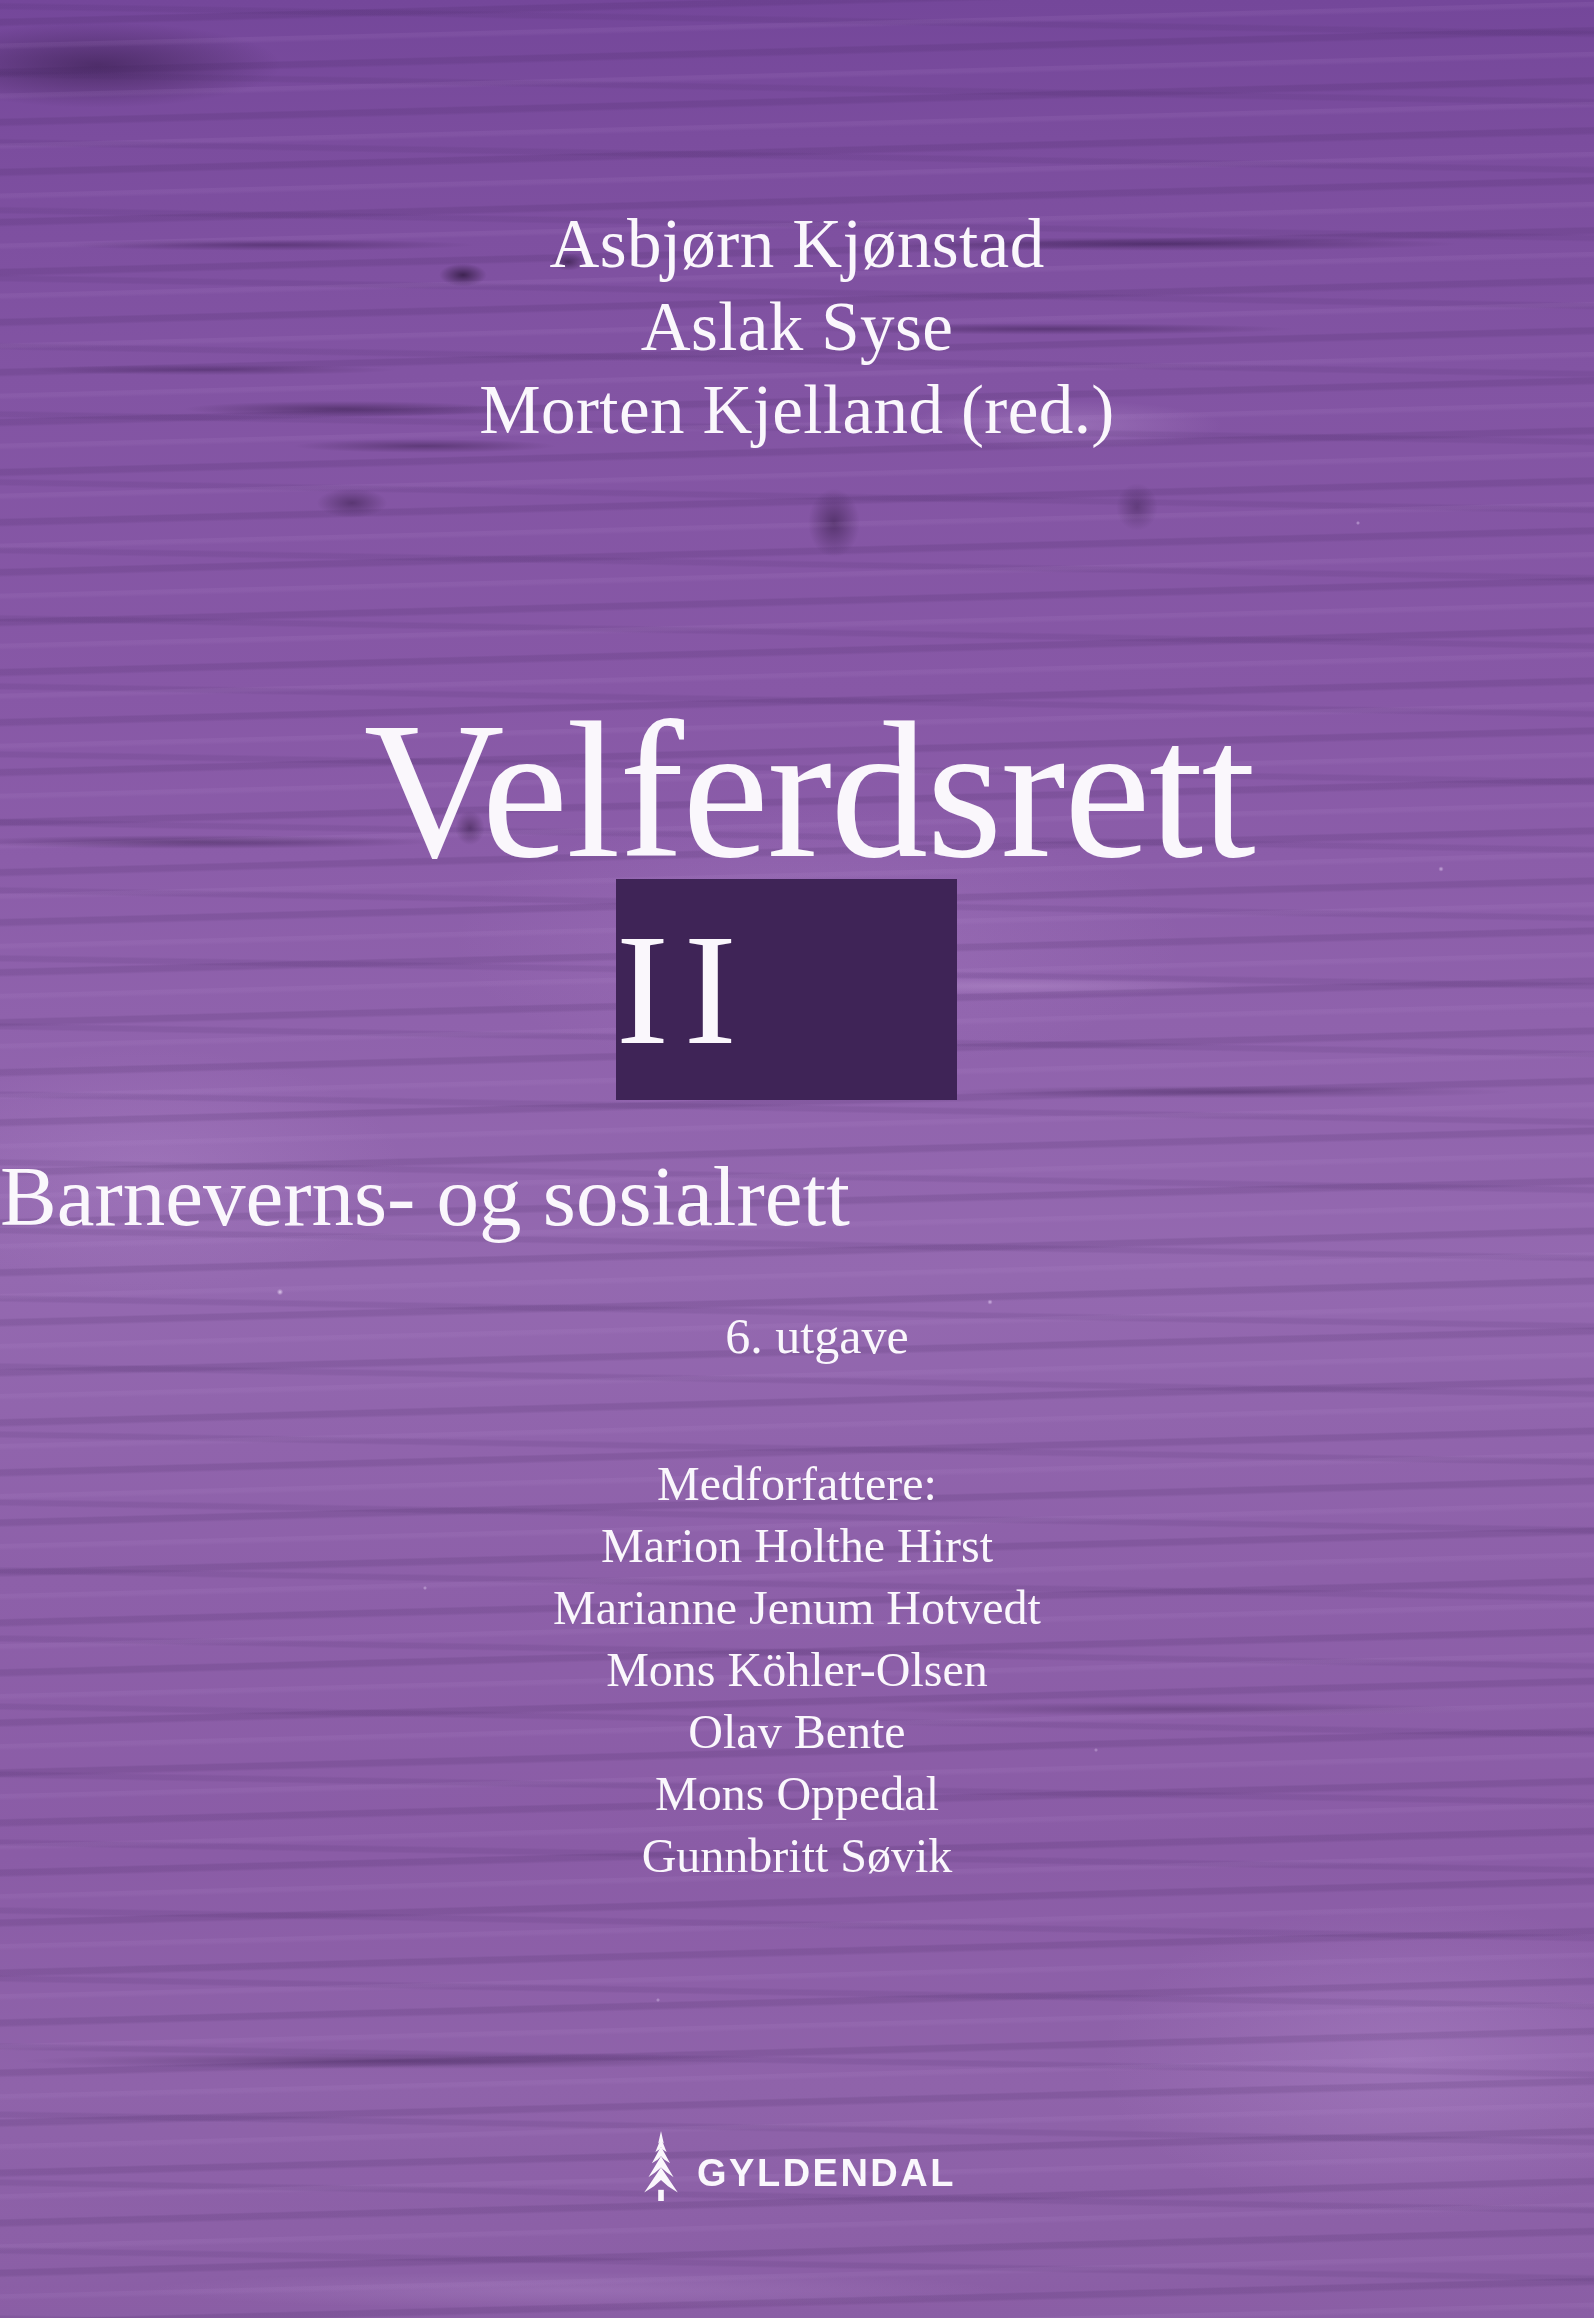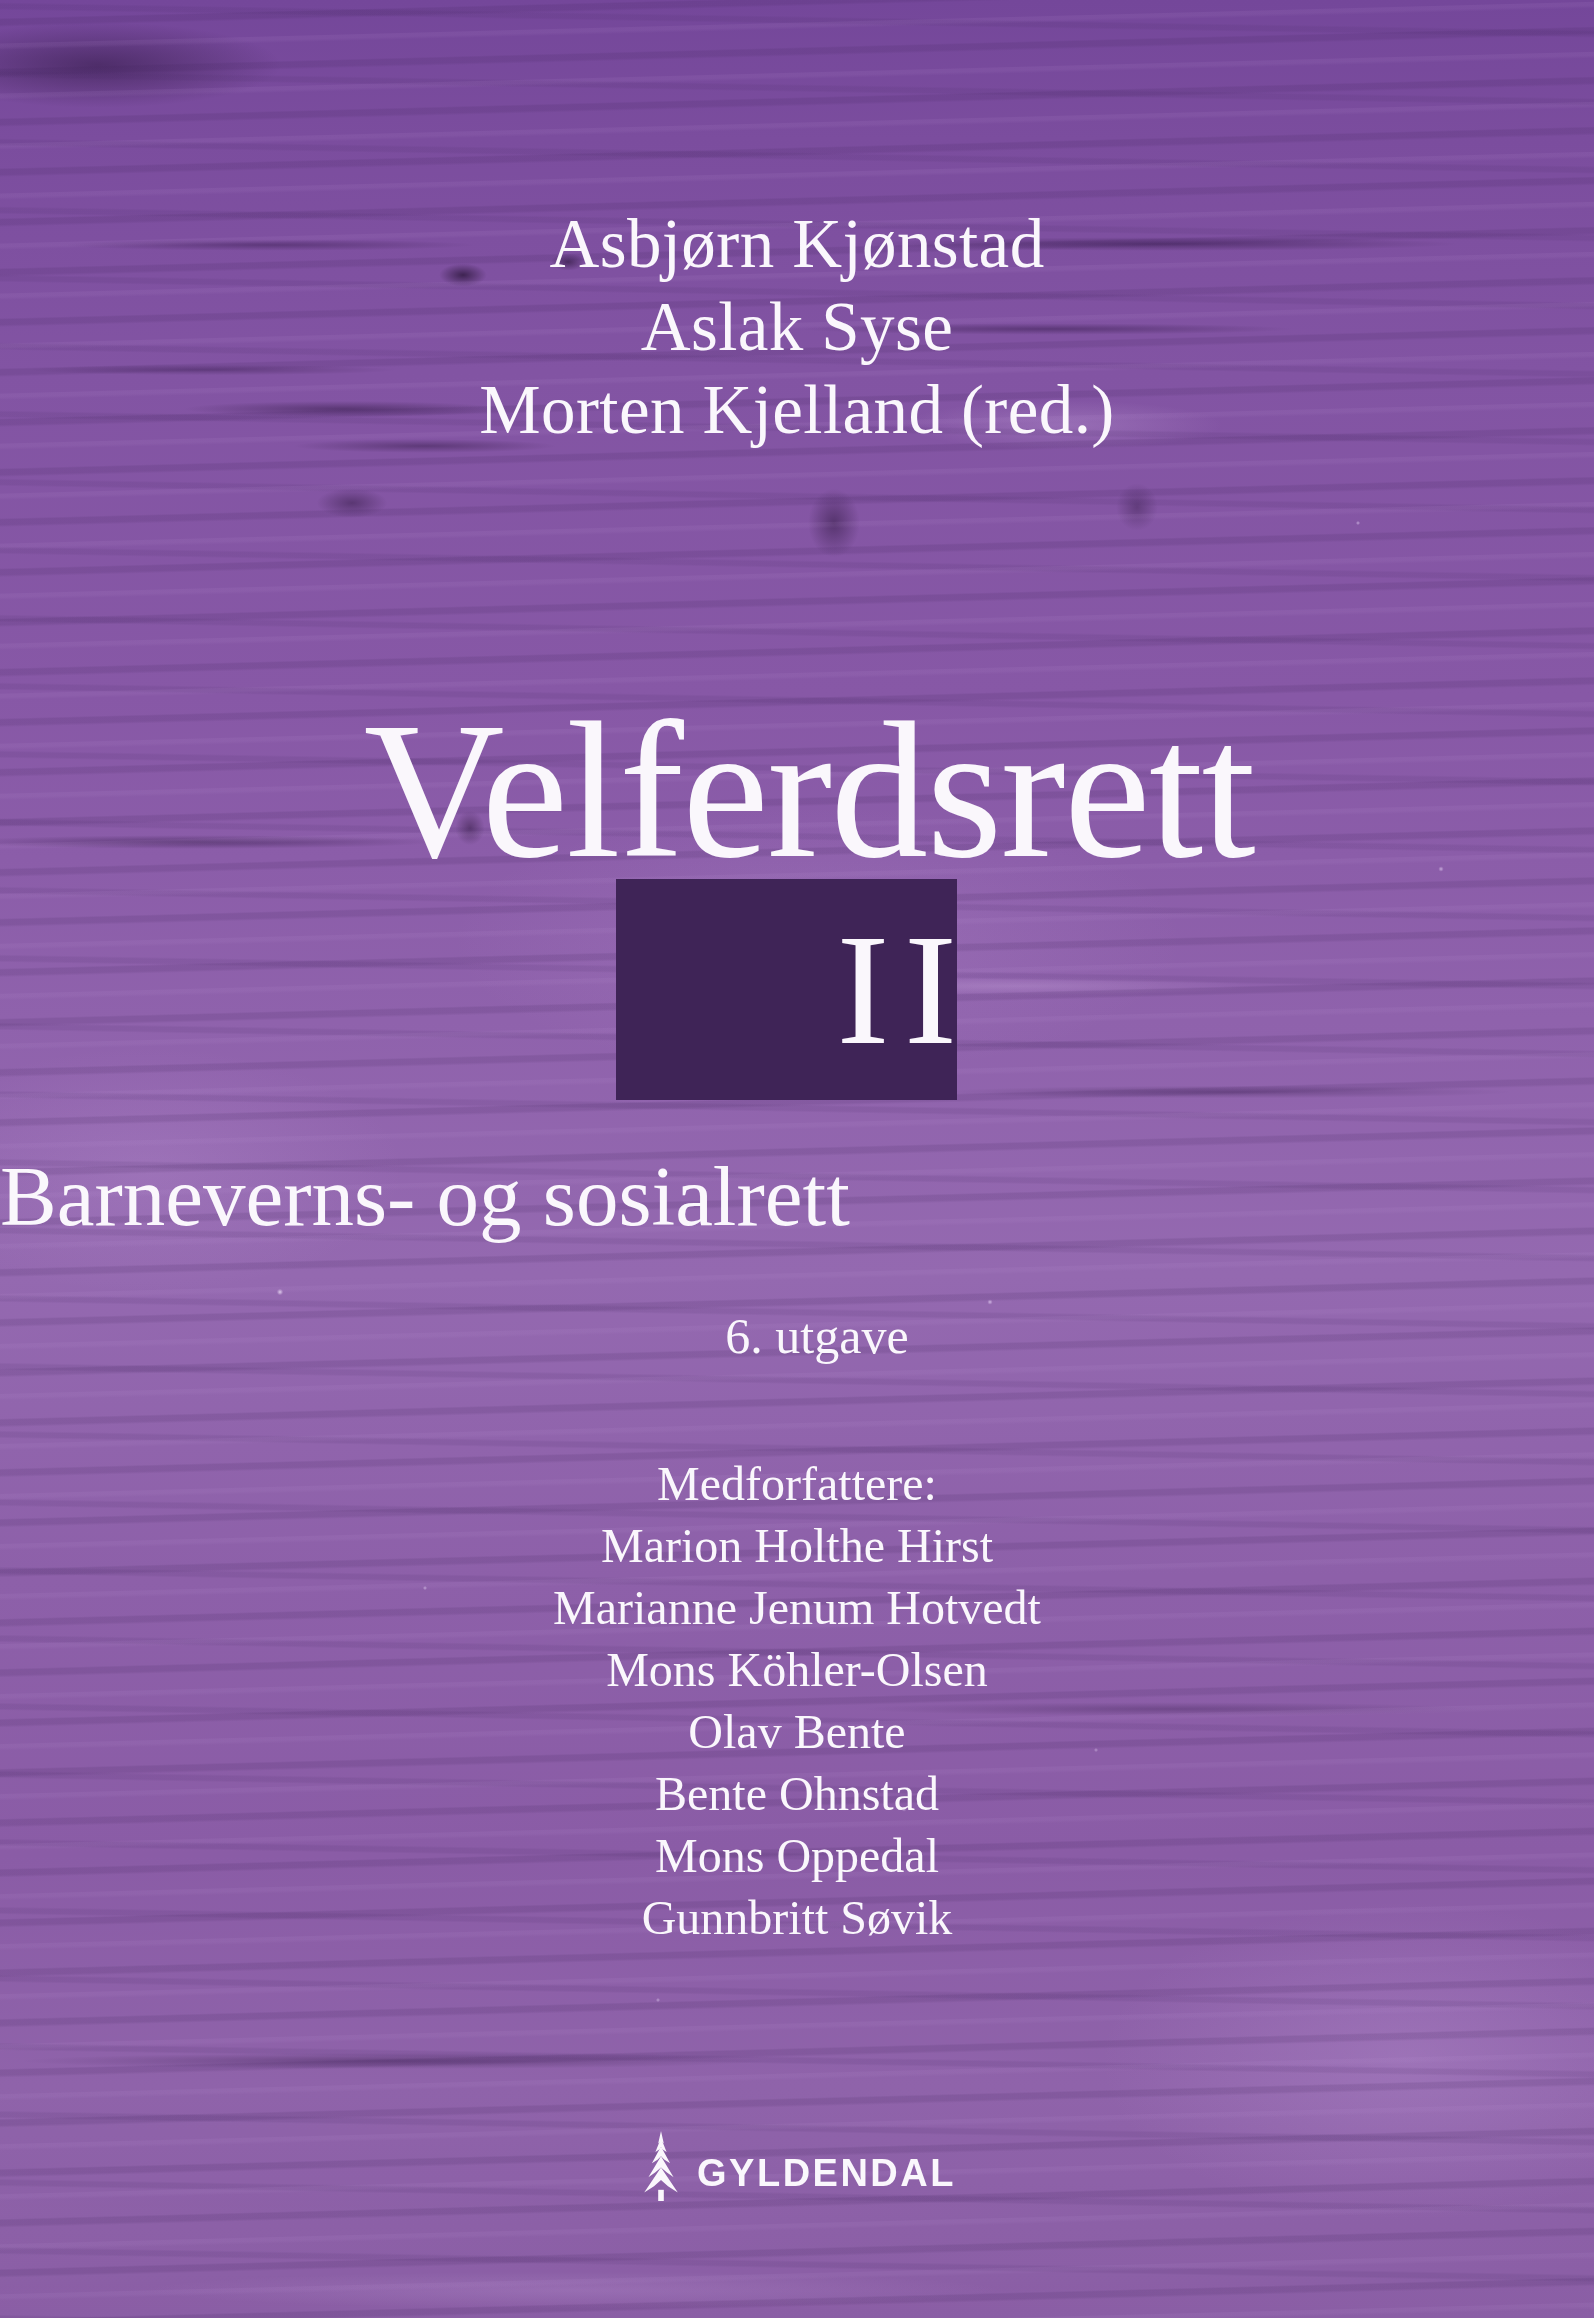--- a/index.html
+++ b/index.html
@@ -92,21 +92,21 @@
     letter-spacing: -1.6px;
   }
 
   .volume-box {
     position: absolute;
     left: 616px; top: 879px;
     width: 341px; height: 221px;
     background: #3f2457;
     display: flex;
     align-items: center;
-    justify-content: flex-end;
+    justify-content: flex-start;
   }
   .volume-box .numeral {
     font-size: 159px;
     line-height: 1;
     letter-spacing: 14.7px;
     margin-right: -14.7px;
   }
 
   .subtitle {
     position: absolute;
@@ -172,21 +172,20 @@
   <div class="subtitle">Barneverns- og sosialrett</div>
 
   <div class="edition">6. utgave</div>
 
   <div class="contributors">
     <div>Medforfattere:</div>
     <div>Marion Holthe Hirst</div>
     <div>Marianne Jenum Hotvedt</div>
     <div>Mons Köhler-Olsen</div>
     <div>Olav Bente</div>
-    <div>Bente Ohnstad</div>
     <div>Mons Oppedal</div>
     <div>Gunnbritt Søvik</div>
   </div>
 
   <div class="publisher">
     <svg viewBox="0 0 60 100" xmlns="http://www.w3.org/2000/svg" aria-hidden="true">
       <g fill="#faf7fc">
         <polygon points="30,0 34,18 30,14 26,18"></polygon>
         <polygon points="30,10 38,30 32,26 30,23 28,26 22,30"></polygon>
         <polygon points="30,22 43,46 35,41 30,36 25,41 17,46"></polygon>

